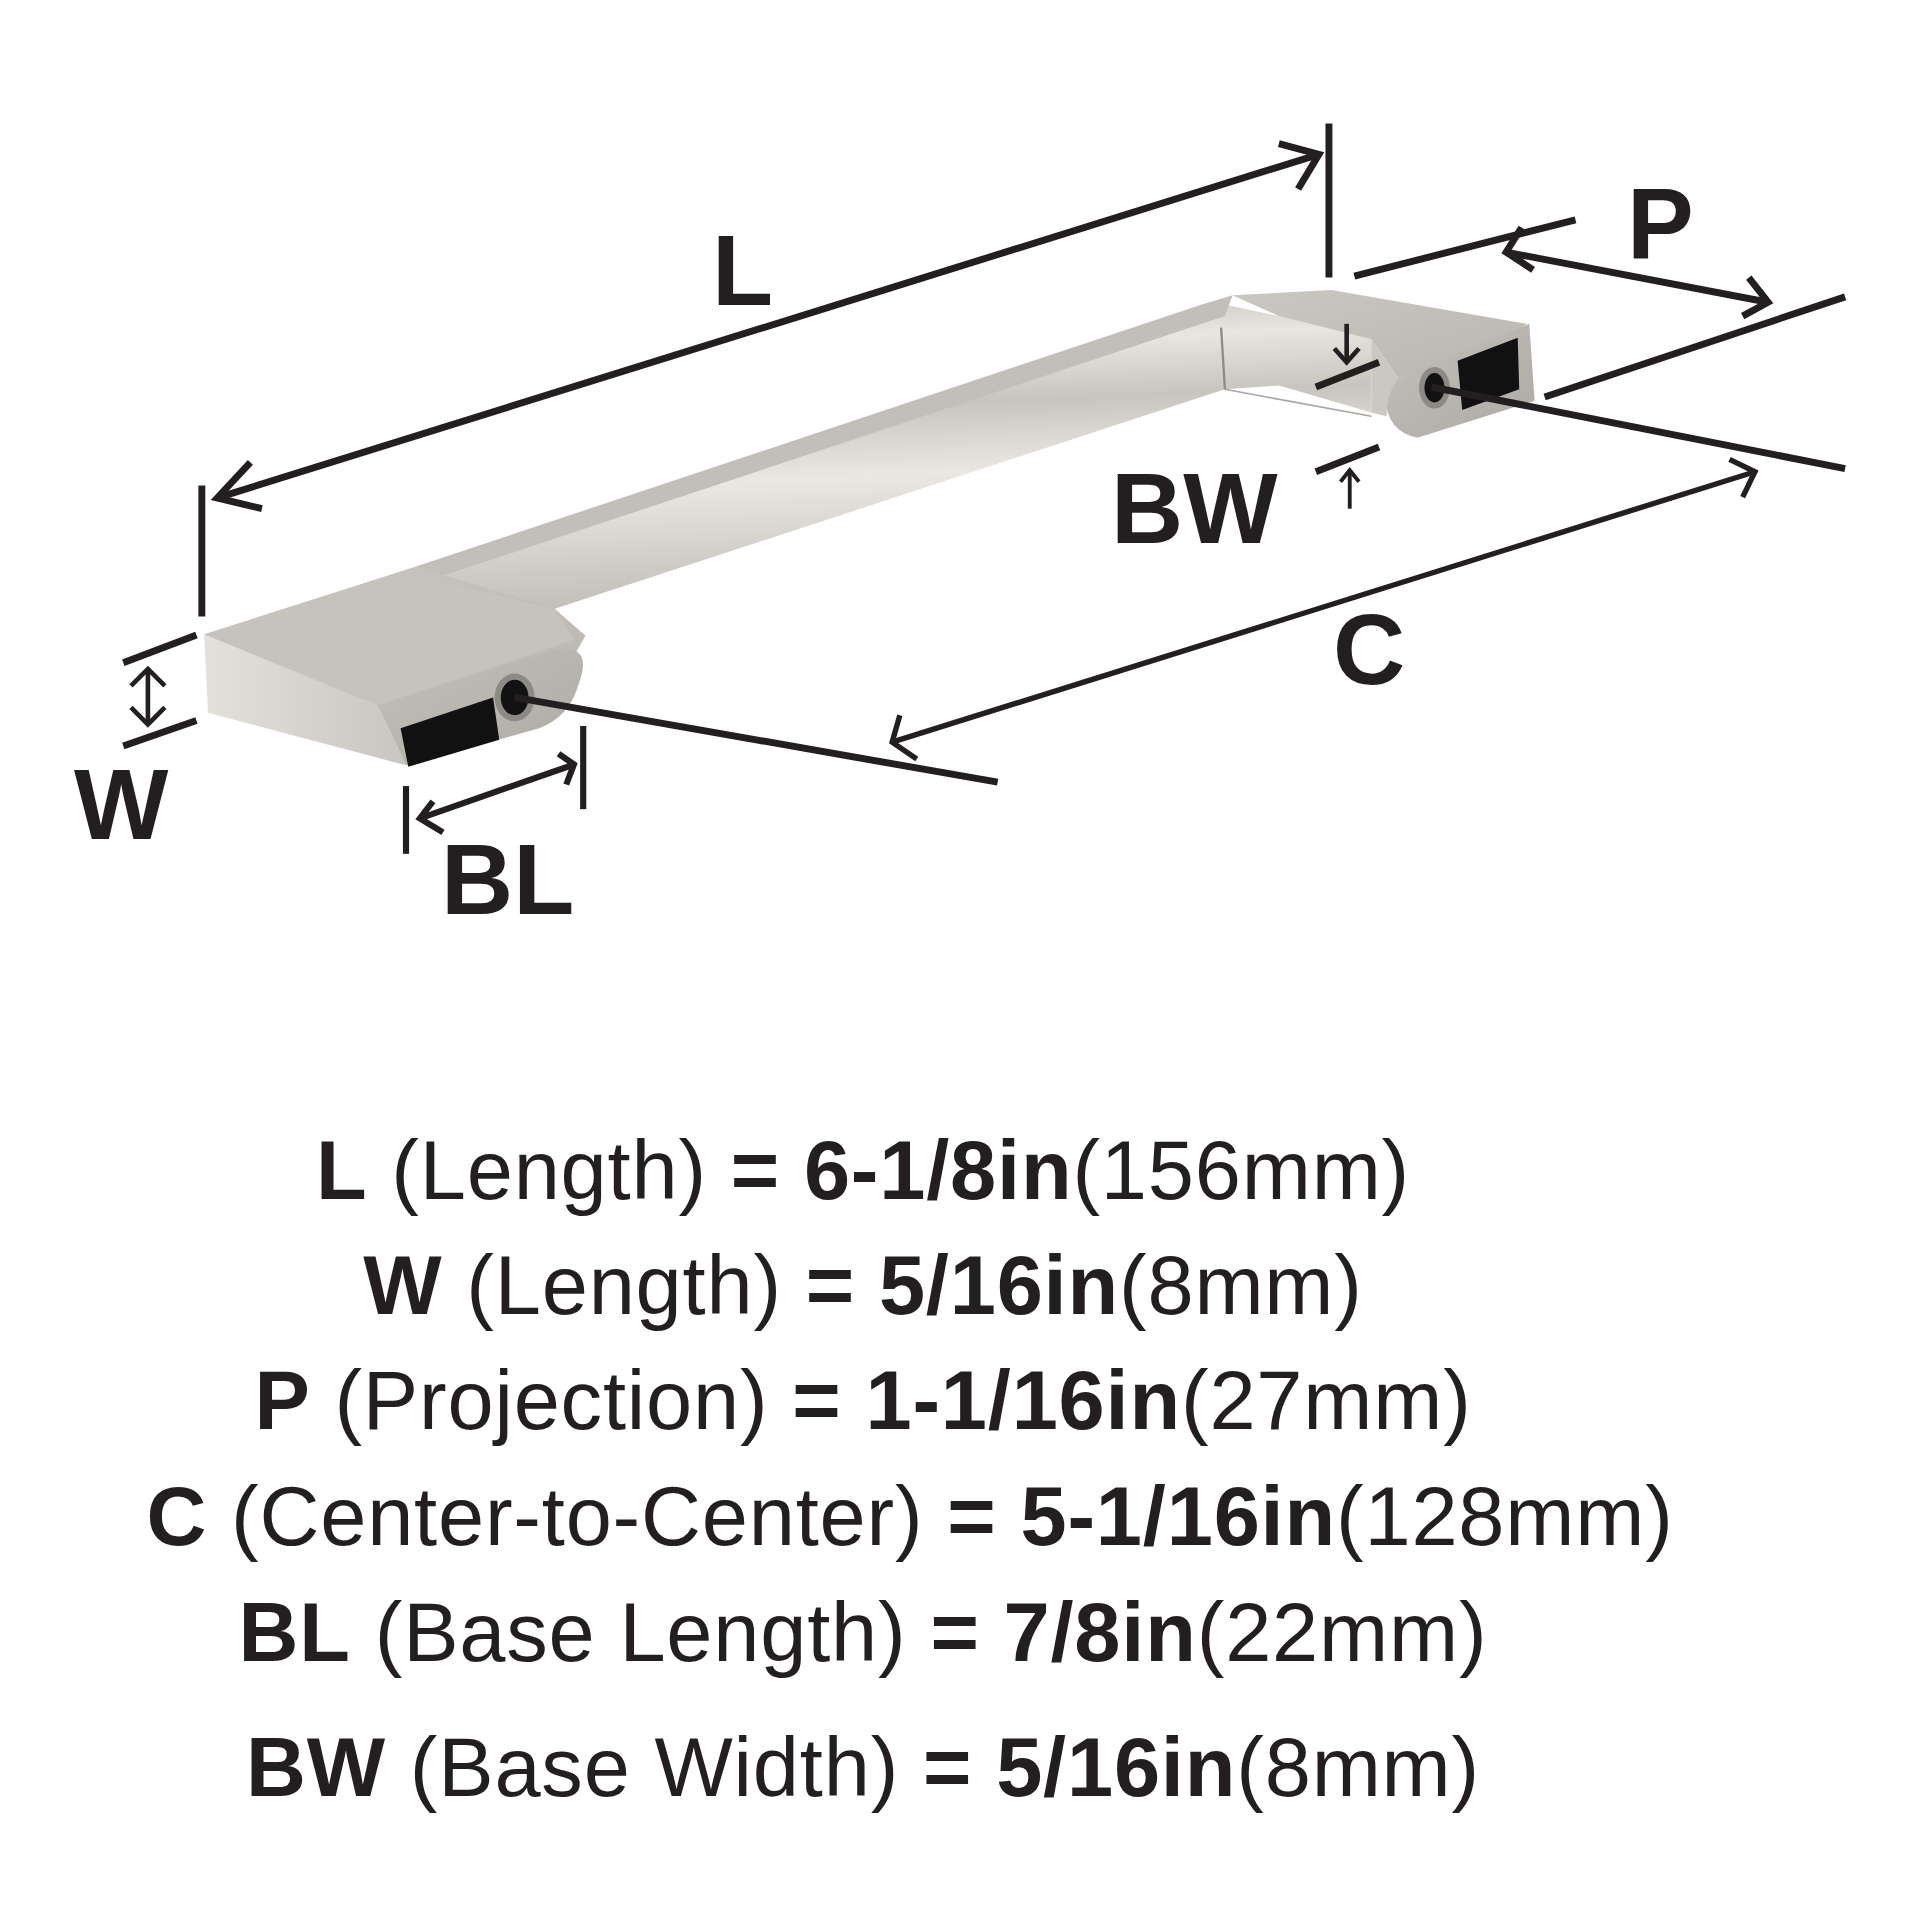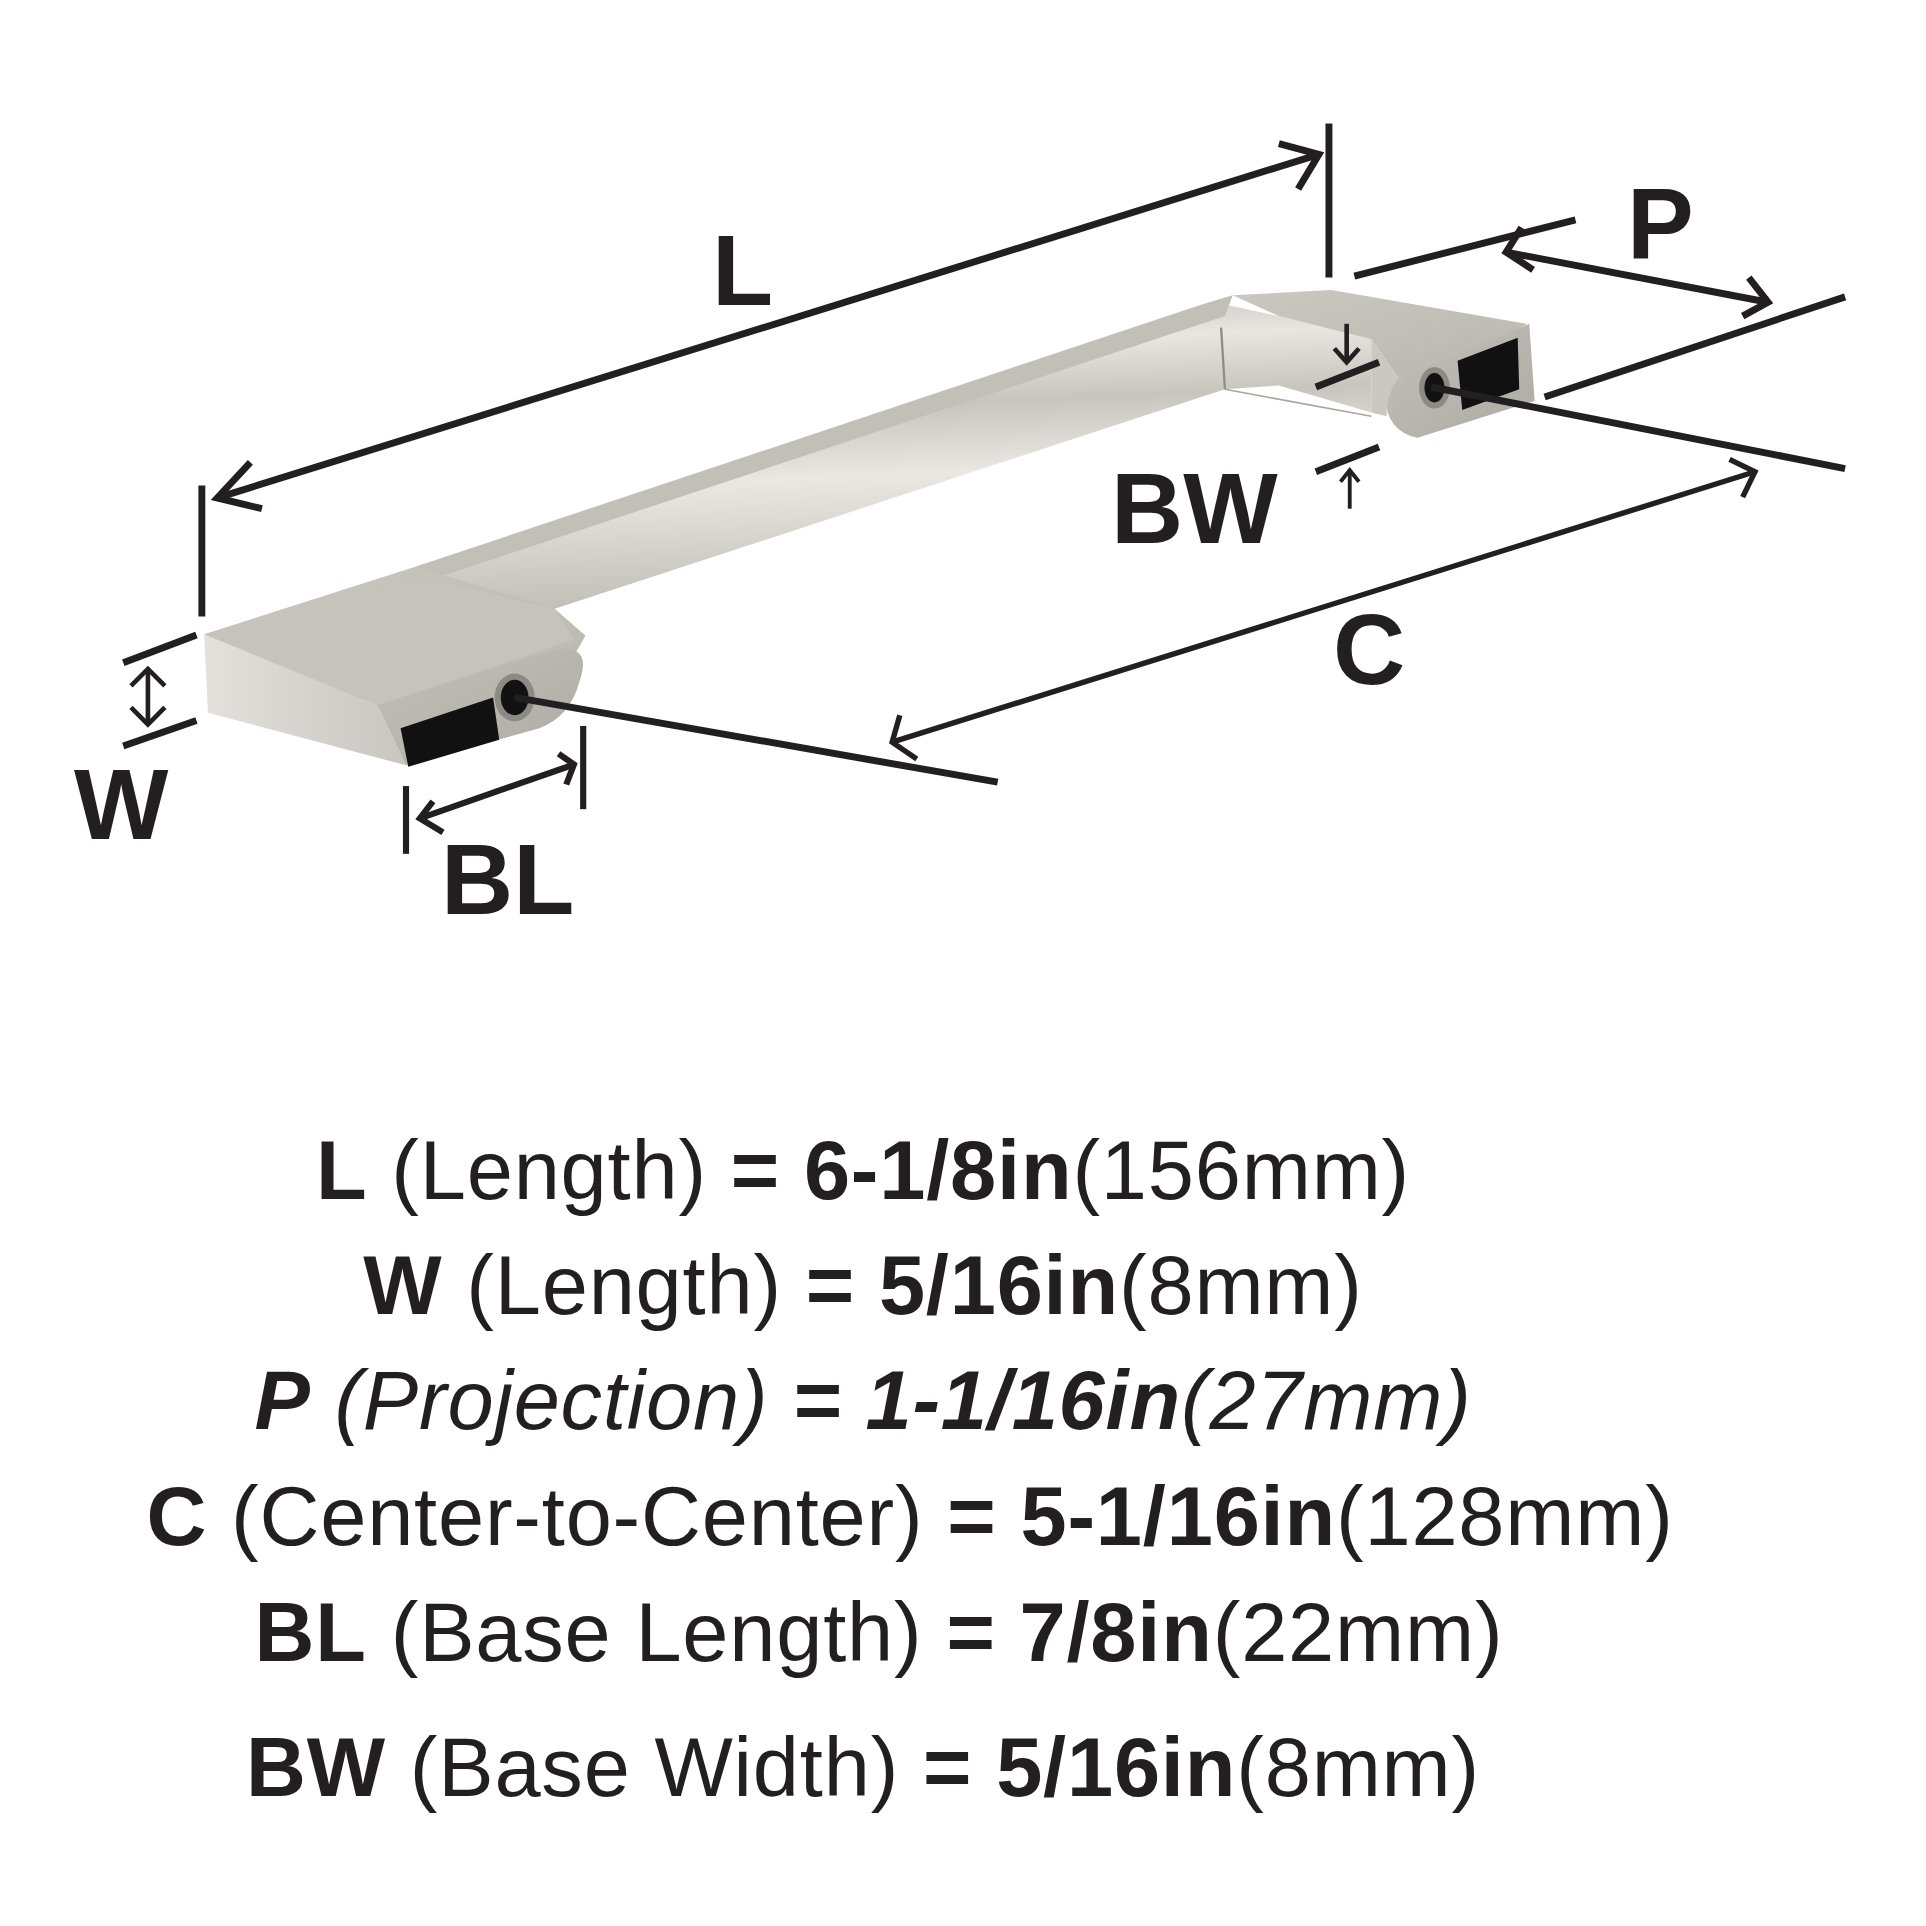--- a/index.html
+++ b/index.html
@@ -148,33 +148,33 @@
     <span class="name">(Length)</span>
     <span class="eq">=</span>
     <span class="imperial">6-1/8in</span><span class="metric">(156mm)</span>
   </div>
   <div class="spec-row" style="top:134px;">
     <span class="code">W</span>
     <span class="name">(Length)</span>
     <span class="eq">=</span>
     <span class="imperial">5/16in</span><span class="metric">(8mm)</span>
   </div>
-  <div class="spec-row" style="top:249px;font-style:italic;">
+  <div class="spec-row" style="top:249px;">
     <span class="code">P</span>
     <span class="name">(Projection)</span>
     <span class="eq">=</span>
     <span class="imperial">1-1/16in</span><span class="metric">(27mm)</span>
   </div>
   <div class="spec-row" style="top:365px;margin-left:47px;">
     <span class="code">C</span>
     <span class="name">(Center-to-Center)</span>
     <span class="eq">=</span>
     <span class="imperial">5-1/16in</span><span class="metric">(128mm)</span>
   </div>
-  <div class="spec-row" style="top:481px;padding-left:16px;">
+  <div class="spec-row" style="top:481px;">
     <span class="code">BL</span>
     <span class="name">(Base Length)</span>
     <span class="eq">=</span>
     <span class="imperial">7/8in</span><span class="metric">(22mm)</span>
   </div>
   <div class="spec-row" style="top:584px;margin-top:32px;">
     <span class="code">BW</span>
     <span class="name">(Base Width)</span>
     <span class="eq">=</span>
     <span class="imperial">5/16in</span><span class="metric">(8mm)</span>

